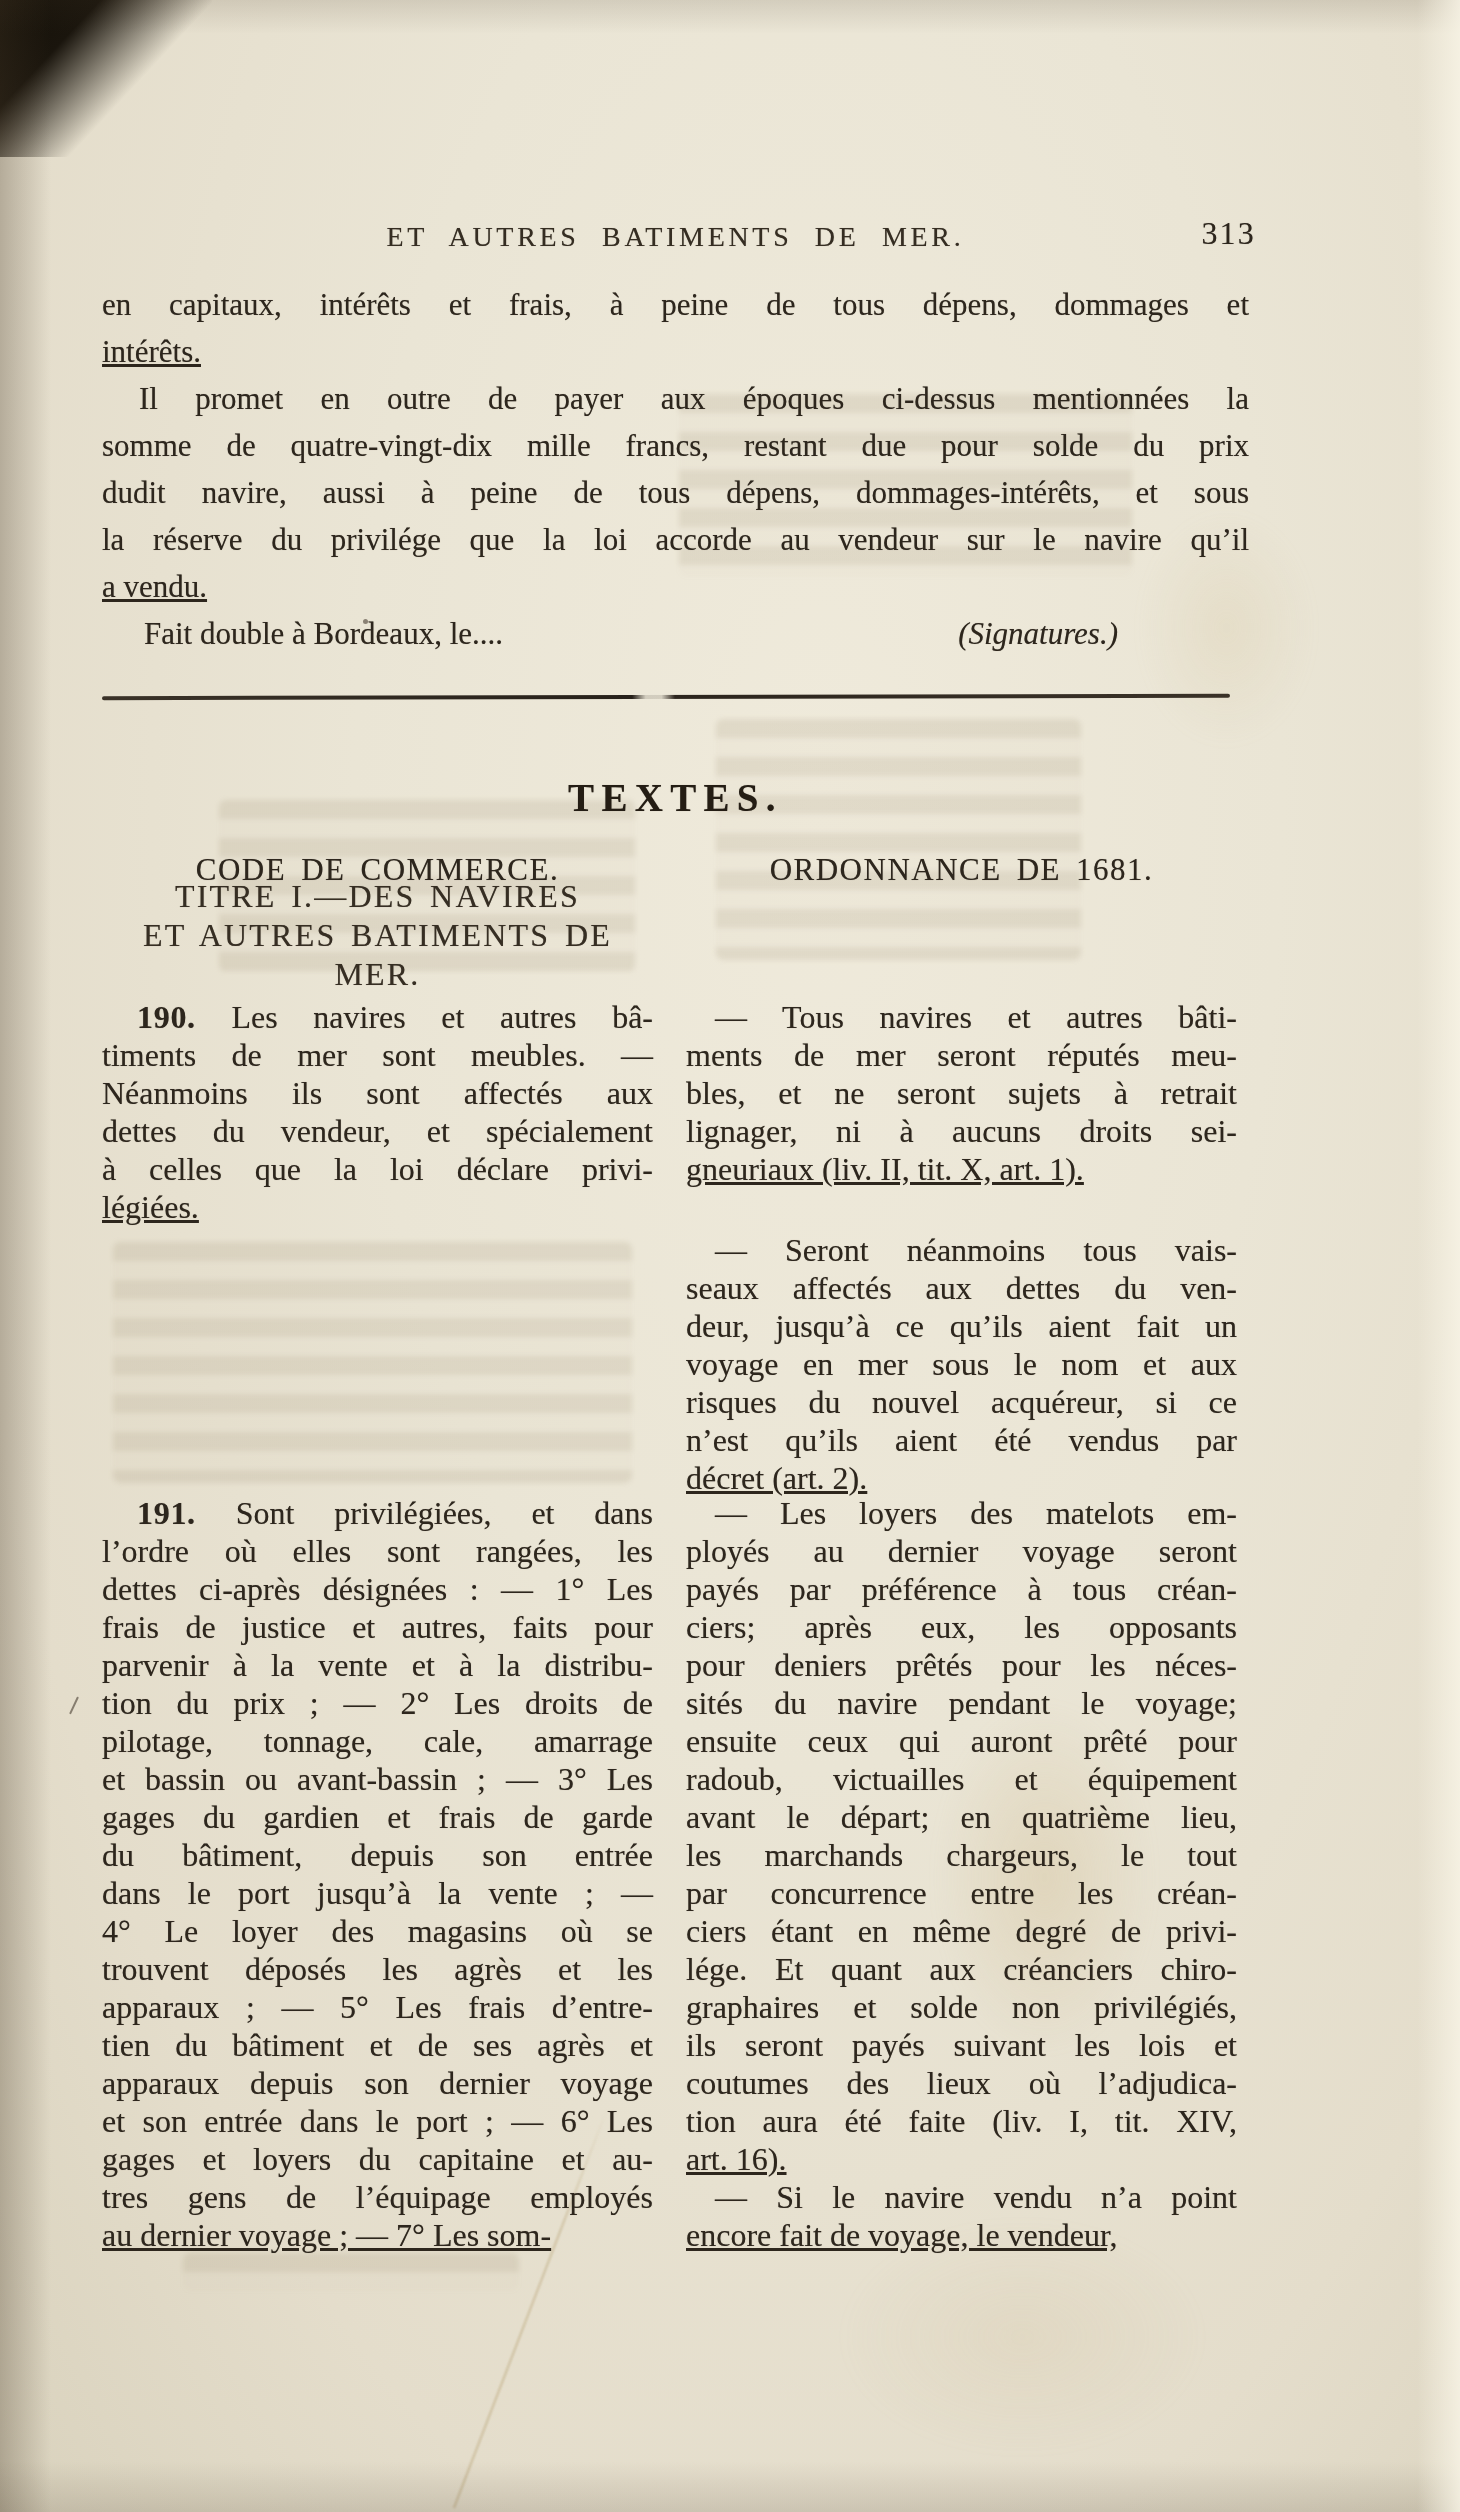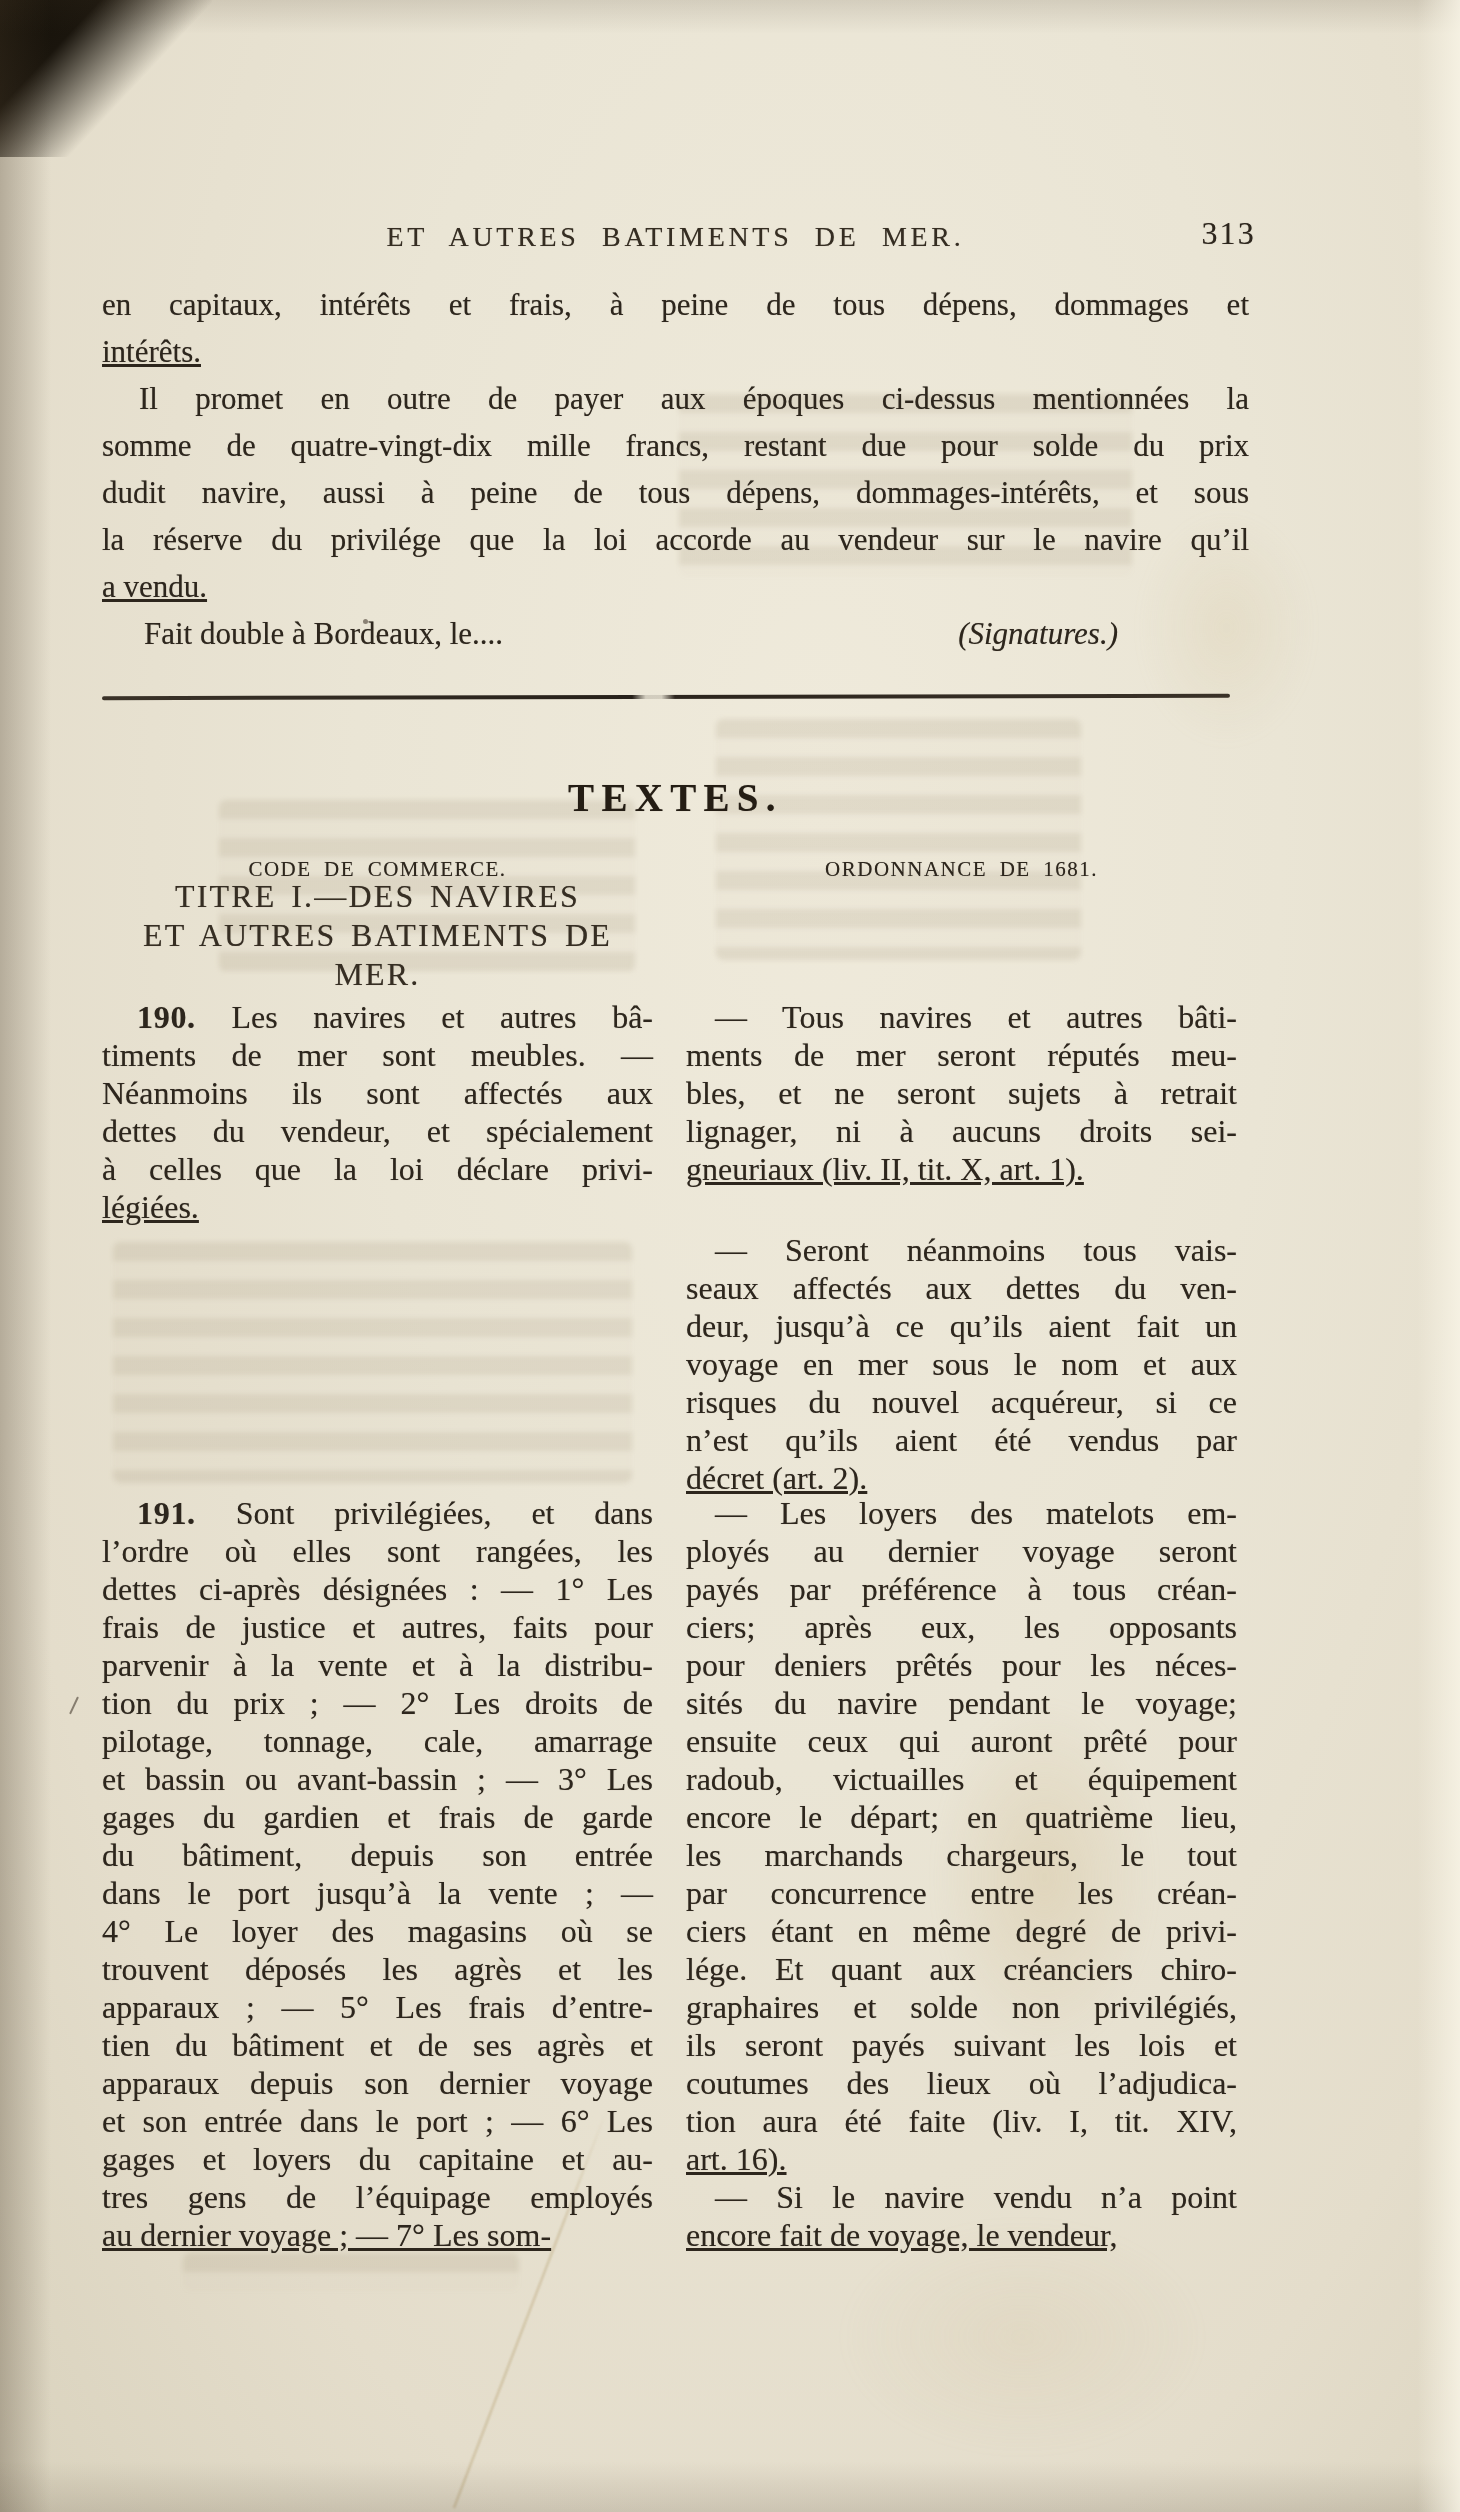--- a/index.html
+++ b/index.html
@@ -38,21 +38,21 @@
     text-align:center;font-size:28px;line-height:41px;letter-spacing:3.7px;word-spacing:11.7px;color:#352d22;}
   .pagenum{position:absolute;top:213px;left:1139px;width:117px;
     text-align:right;font-size:32px;line-height:41px;letter-spacing:2.2px;}
   .intro{position:absolute;top:281px;left:102px;width:1147px;font-size:31px;}
   .intro .tline{line-height:47px;height:47px;}
   .rule{position:absolute;top:695px;left:102px;width:1128px;height:3.7px;
     background:linear-gradient(90deg,#3a3228 0%,#27211a 47%,rgba(58,50,40,0.15) 48.2%,rgba(58,50,40,0.15) 49.6%,#2c251d 50.8%,#3a3228 100%);
     border-radius:2.2px;transform:rotate(-0.12deg);}
   .textes{position:absolute;top:776px;left:102px;width:1147px;text-align:center;
     font-weight:bold;font-size:39px;line-height:44px;letter-spacing:7.3px;color:#241d14;}
-  .colhead{position:absolute;top:850px;font-size:21px;line-height:39px;
+  .colhead{position:absolute;top:850px;font-size:31px;line-height:39px;
     letter-spacing:1.5px;word-spacing:5.8px;text-align:center;}
   .colhead.lefth{left:102px;width:551px;}
   .colhead.righth{left:686px;width:551px;}
   .titre{position:absolute;top:877px;left:102px;width:551px;
     font-size:32px;letter-spacing:2.2px;word-spacing:4.4px;color:#362e23;}
   .titre .tline{line-height:39px;height:39px;text-align:center !important;text-align-last:center !important;}
   .col{position:absolute;width:551px;font-size:32px;}
   .col .tline{line-height:38px;height:38px;}
   .lcol{left:102px;} .rcol{left:686px;}
   #p190{top:998px;} #p191{top:1494px;}
@@ -165,21 +165,21 @@
     </div>
   <div id="rp3" class="col rcol para ind-sm">
       <div class="tline">— Les loyers des matelots em-</div>
       <div class="tline">ployés au dernier voyage seront</div>
       <div class="tline">payés par préférence à tous créan-</div>
       <div class="tline">ciers; après eux, les opposants</div>
       <div class="tline">pour deniers prêtés pour les néces-</div>
       <div class="tline">sités du navire pendant le voyage;</div>
       <div class="tline">ensuite ceux qui auront prêté pour</div>
       <div class="tline">radoub, victuailles et équipement</div>
-      <div class="tline">encore le départ; en quatrième lieu,</div>
+      <div class="tline">avant le départ; en quatrième lieu,</div>
       <div class="tline">les marchands chargeurs, le tout</div>
       <div class="tline">par concurrence entre les créan-</div>
       <div class="tline">ciers étant en même degré de privi-</div>
       <div class="tline">lége. Et quant aux créanciers chiro-</div>
       <div class="tline">graphaires et solde non privilégiés,</div>
       <div class="tline">ils seront payés suivant les lois et</div>
       <div class="tline">coutumes des lieux où l’adjudica-</div>
       <div class="tline">tion aura été faite (liv. I, tit. XIV,</div>
       <div class="tline">art. 16).</div>
     </div>

